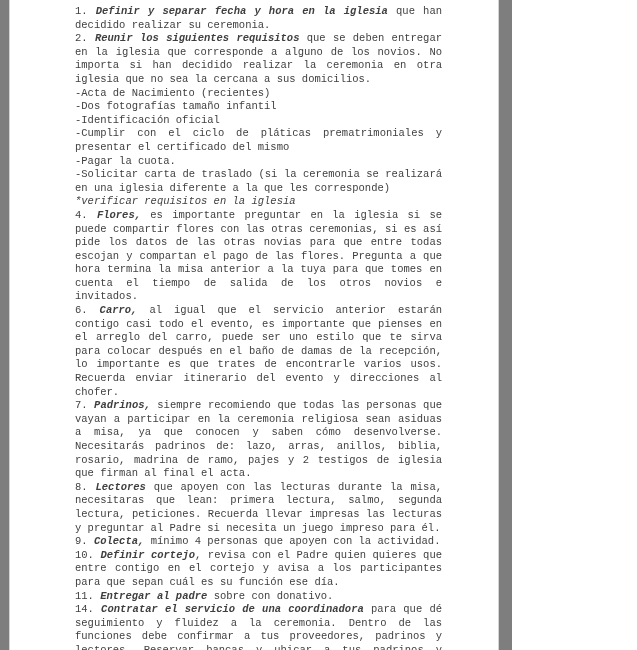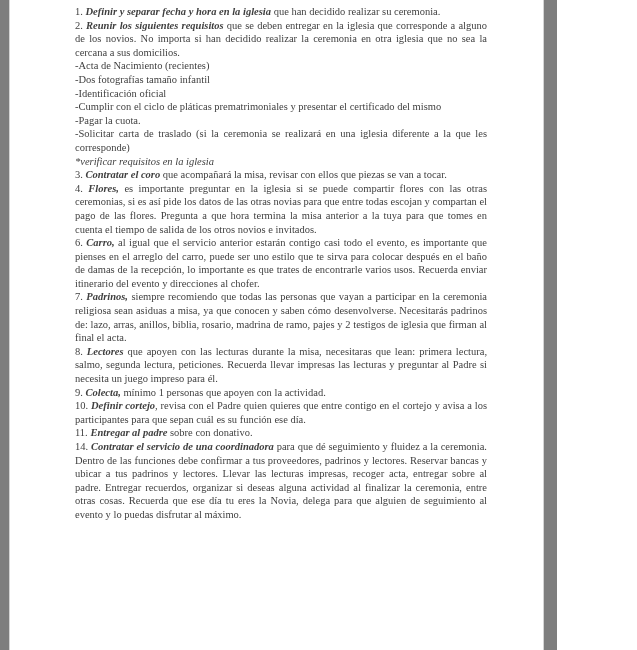--- a/index.html
+++ b/index.html
@@ -2,25 +2,25 @@
 <html><head>
 <meta charset="utf-8">
 <style>
   html, body {
     margin: 0;
     padding: 0;
     background: #ffffff;
   }
   #screen {
     position: relative;
-    width: 557px;
+    width: 512px;
     height: 650px;
     background: #c4b5fd;
     overflow: hidden;
-    font-family: Liberation Serif, serif;
+    font-family: Liberation Mono, monospace;
   }
   .edge-bar {
     position: absolute;
     top: 0;
     bottom: 0;
     background: #7e7e7e;
   }
   .edge-bar.left  { left: 0;  width: 9px;  border-right: 1px solid #d4d4d4; }
   .edge-bar.right { right: 0; width: 13px; border-left: 1px solid #d4d4d4; }
   .page {
@@ -55,25 +55,24 @@
     <div class="doc-body">
         <p><span class="seg-n">1. </span><span class="seg-bi">Definir y separar fecha y hora en la iglesia</span><span class="seg-n"> que han decidido realizar su ceremonia.</span></p>
         <p><span class="seg-n">2. </span><span class="seg-bi">Reunir los siguientes requisitos</span><span class="seg-n"> que se deben entregar en la iglesia que corresponde a alguno de los novios. No importa si han decidido realizar la ceremonia en otra iglesia que no sea la cercana a sus domicilios.</span></p>
         <p><span class="seg-n">-Acta de Nacimiento (recientes)</span></p>
         <p><span class="seg-n">-Dos fotografías tamaño infantil</span></p>
         <p><span class="seg-n">-Identificación oficial</span></p>
         <p><span class="seg-n">-Cumplir con el ciclo de pláticas prematrimoniales y presentar el certificado del mismo</span></p>
         <p><span class="seg-n">-Pagar la cuota.</span></p>
         <p><span class="seg-n">-Solicitar carta de traslado (si la ceremonia se realizará en una iglesia diferente a la que les corresponde)</span></p>
         <p><span class="seg-i">*verificar requisitos en la iglesia</span></p>
-        <p><span class="seg-n">3. </span><span class="seg-bi">Contratar el coro</span><span class="seg-n"> que acompañará la misa, revisar con ellos que piezas se van a tocar.</span></p>
         <p><span class="seg-n">4. </span><span class="seg-bi">Flores,</span><span class="seg-n"> es importante preguntar en la iglesia si se puede compartir flores con las otras ceremonias, si es así pide los datos de las otras novias para que entre todas escojan y compartan el pago de las flores. Pregunta a que hora termina la misa anterior a la tuya para que tomes en cuenta el tiempo de salida de los otros novios e invitados.</span></p>
         <p><span class="seg-n">6. </span><span class="seg-bi">Carro,</span><span class="seg-n"> al igual que el servicio anterior estarán contigo casi todo el evento, es importante que pienses en el arreglo del carro, puede ser uno estilo que te sirva para colocar después en el baño de damas de la recepción, lo importante es que trates de encontrarle varios usos. Recuerda enviar itinerario del evento y direcciones al chofer.</span></p>
         <p><span class="seg-n">7. </span><span class="seg-bi">Padrinos,</span><span class="seg-n"> siempre recomiendo que todas las personas que vayan a participar en la ceremonia religiosa sean asiduas a misa, ya que conocen y saben cómo desenvolverse. Necesitarás padrinos de: lazo, arras, anillos, biblia, rosario, madrina de ramo, pajes y 2 testigos de iglesia que firman al final el acta.</span></p>
         <p><span class="seg-n">8. </span><span class="seg-bi">Lectores</span><span class="seg-n"> que apoyen con las lecturas durante la misa, necesitaras que lean: primera lectura, salmo, segunda lectura, peticiones. Recuerda llevar impresas las lecturas y preguntar al Padre si necesita un juego impreso para él.</span></p>
-        <p><span class="seg-n">9. </span><span class="seg-bi">Colecta,</span><span class="seg-n"> mínimo 1 personas que apoyen con la actividad.</span></p>
+        <p><span class="seg-n">9. </span><span class="seg-bi">Colecta,</span><span class="seg-n"> mínimo 4 personas que apoyen con la actividad.</span></p>
         <p><span class="seg-n">10. </span><span class="seg-bi">Definir cortejo</span><span class="seg-n">, revisa con el Padre quien quieres que entre contigo en el cortejo y avisa a los participantes para que sepan cuál es su función ese día.</span></p>
         <p><span class="seg-n">11. </span><span class="seg-bi">Entregar al padre</span><span class="seg-n"> sobre con donativo.</span></p>
         <p><span class="seg-n">14. </span><span class="seg-bi">Contratar el servicio de una coordinadora</span><span class="seg-n"> para que dé seguimiento y fluidez a la ceremonia. Dentro de las funciones debe confirmar a tus proveedores, padrinos y lectores. Reservar bancas y ubicar a tus padrinos y lectores. Llevar las lecturas impresas, recoger acta, entregar sobre al padre. Entregar recuerdos, organizar si deseas alguna actividad al finalizar la ceremonia, entre otras cosas. Recuerda que ese día tu eres la Novia, delega para que alguien de seguimiento al evento y lo puedas disfrutar al máximo.</span></p>
       </div>
   </div>
   <div class="edge-bar right"></div>
 </div>
 
 </body></html>

